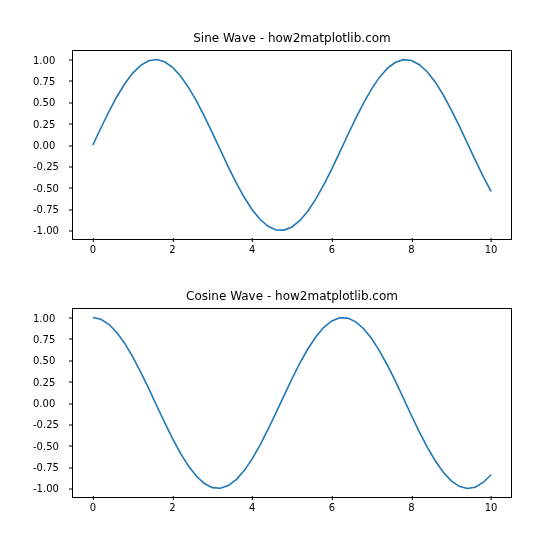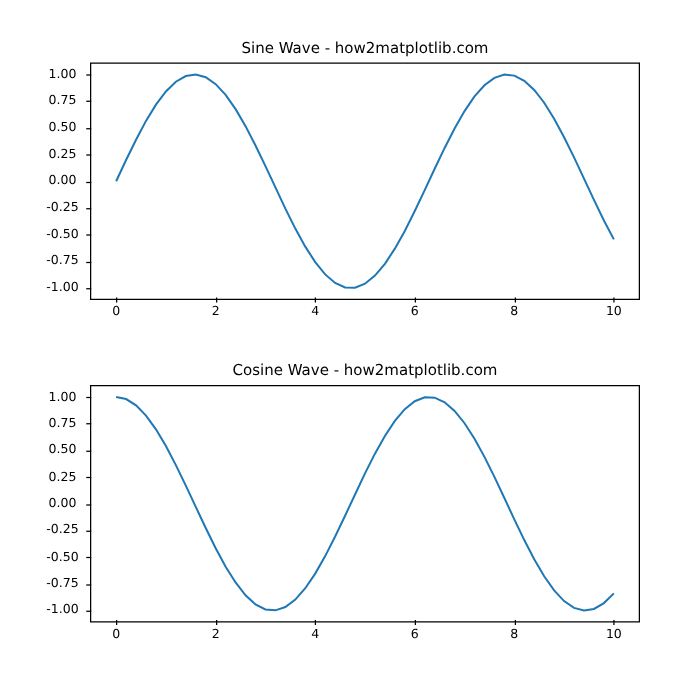--- a/index.html
+++ b/index.html
@@ -32,21 +32,21 @@
     width: 100%;
     top: -20px;
     text-align: center;
     font-size: 12px;
     color: #000;
   }
   .ytick {
     position: absolute;
     left: -40px;
     width: 34px;
-    text-align: center;
+    text-align: left;
     transform: translateY(-50%);
     color: #000;
   }
   .ytick .tickmark {
     position: absolute;
     right: -6px;
     top: 50%;
     width: 4px;
     height: 1px;
     background: #000;

